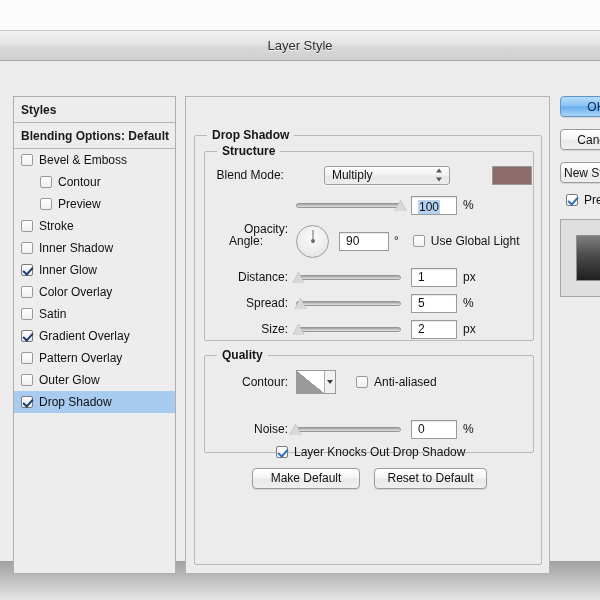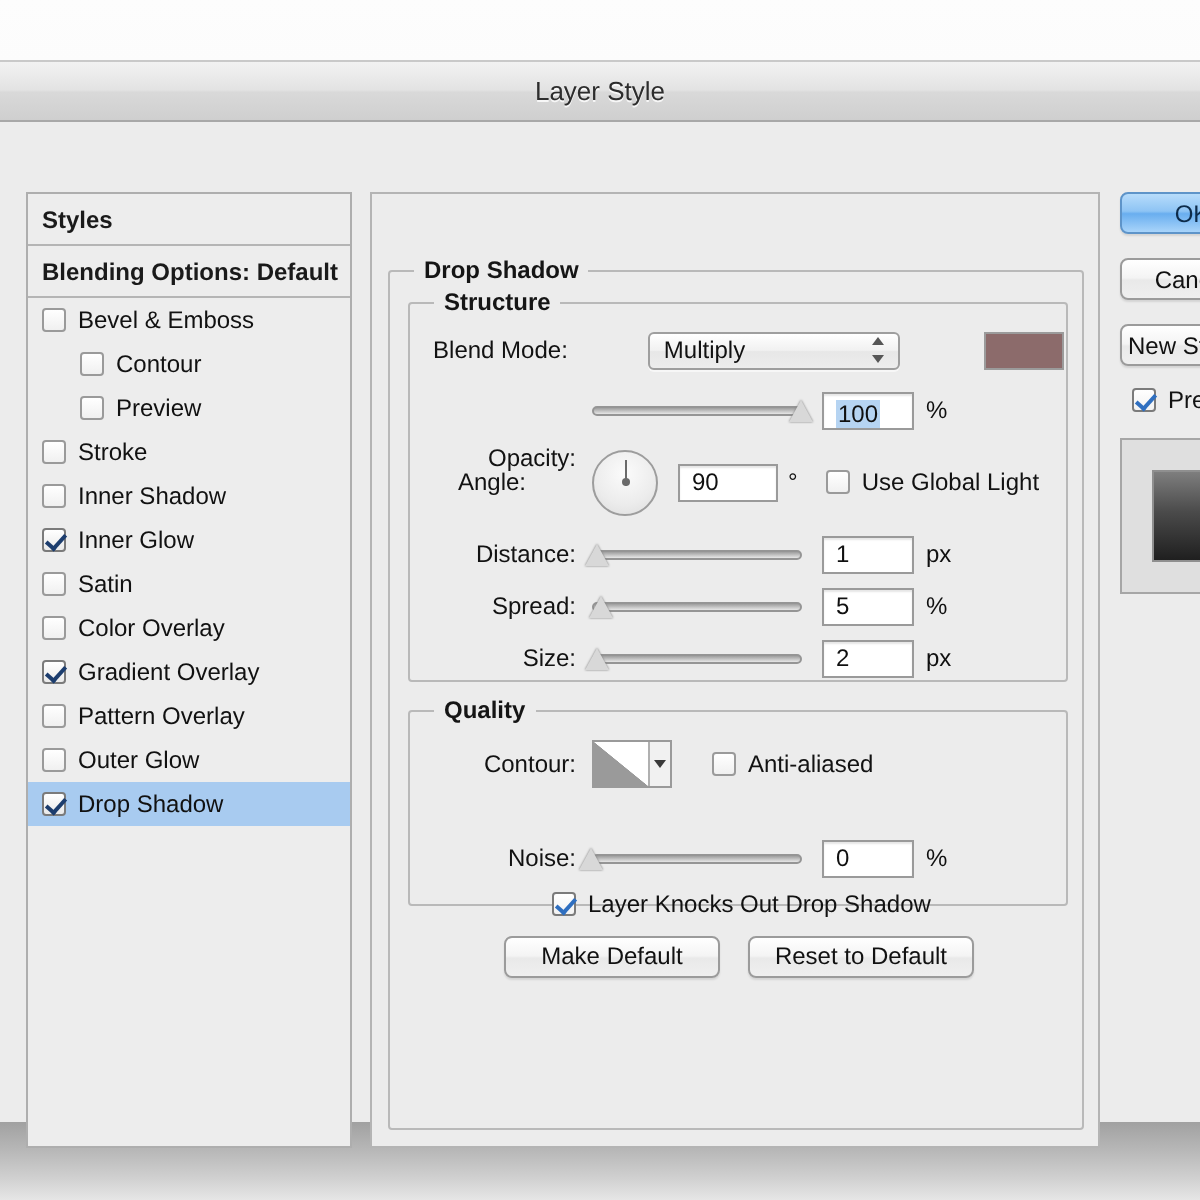--- a/index.html
+++ b/index.html
@@ -390,25 +390,25 @@
             <div class="style-row">
               <span class="cb"></span>
               <span class="style-label">Inner Shadow</span>
             </div>
             <div class="style-row">
               <span class="cb checked"></span>
               <span class="style-label">Inner Glow</span>
             </div>
             <div class="style-row">
               <span class="cb"></span>
+              <span class="style-label">Color Overlay</span>
+            </div>
+            <div class="style-row">
+              <span class="cb"></span>
               <span class="style-label">Satin</span>
-            </div>
-            <div class="style-row">
-              <span class="cb"></span>
-              <span class="style-label">Color Overlay</span>
             </div>
             <div class="style-row">
               <span class="cb checked"></span>
               <span class="style-label">Gradient Overlay</span>
             </div>
             <div class="style-row">
               <span class="cb"></span>
               <span class="style-label">Pattern Overlay</span>
             </div>
             <div class="style-row">

